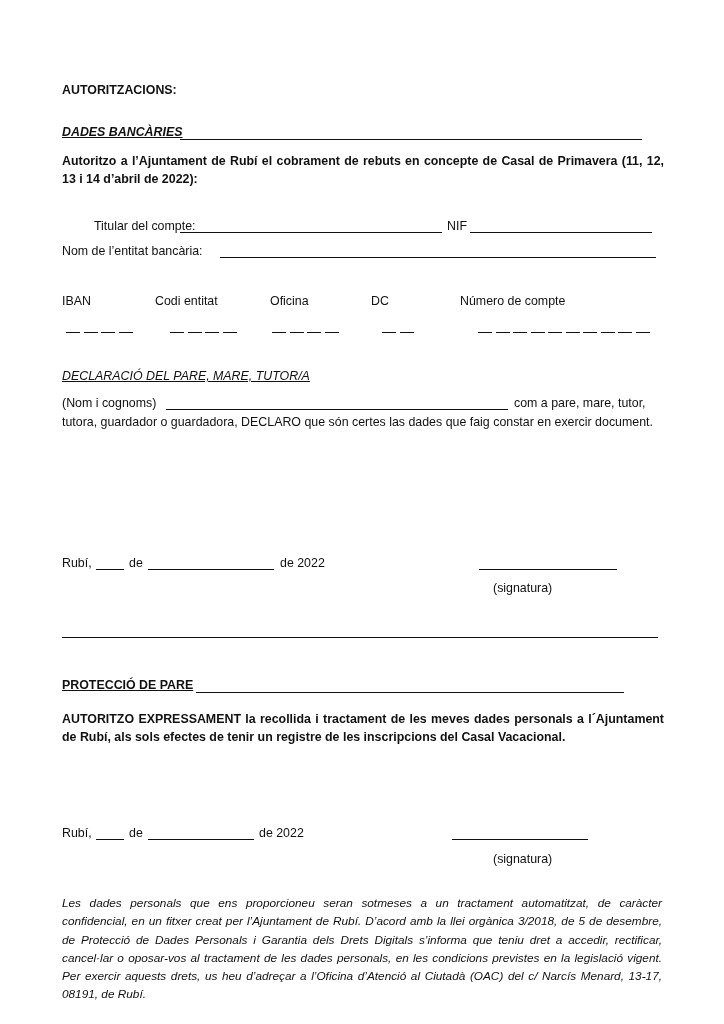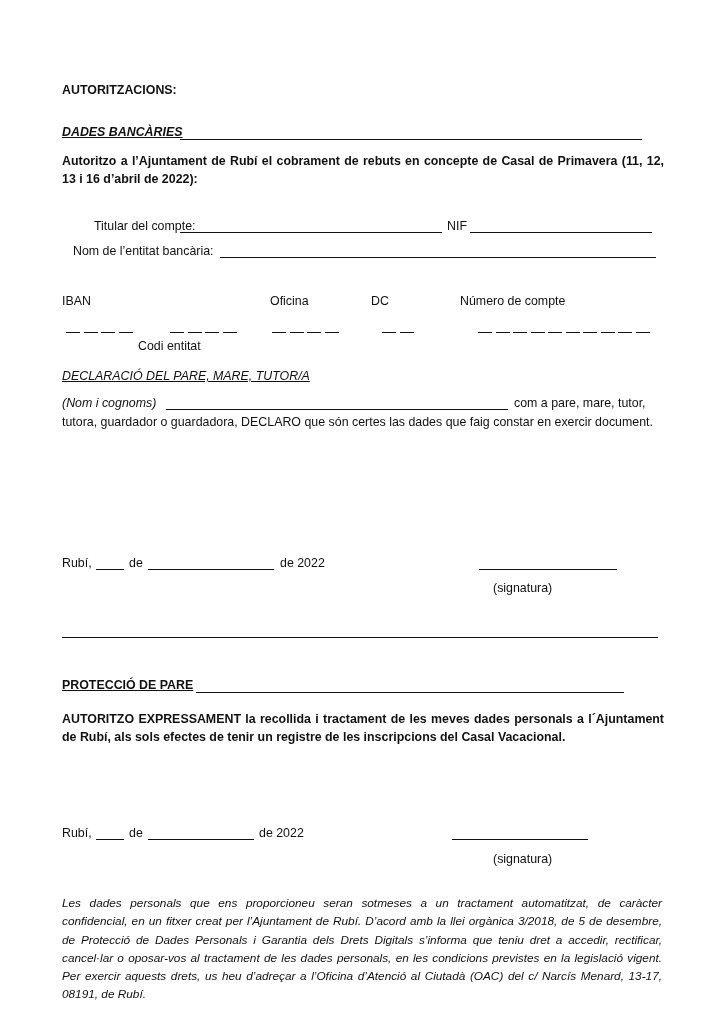--- a/index.html
+++ b/index.html
@@ -16,32 +16,32 @@
     .ital { font-style: italic; font-size: 11.8px; line-height: 18.3px; }
   </style>
 </head>
 <body>
 
 <div class="abs b" style="left:62px; top:83px;">AUTORITZACIONS:</div>
 
 <div class="abs b u" style="left:62px; top:125px;font-style:italic;">DADES BANCÀRIES</div>
 <div class="line" style="left:180px; top:139px; width:462px;"></div>
 
-<div class="para b" style="top:152px; width:602px;">Autoritzo a l’Ajuntament de Rubí el cobrament de rebuts en concepte de Casal de Primavera (11, 12, 13 i 16 d’abril de 2022):</div>
+<div class="para b" style="top:152px; width:602px;">Autoritzo a l’Ajuntament de Rubí el cobrament de rebuts en concepte de Casal de Primavera (11, 12, 13 i 14 d’abril de 2022):</div>
 
 <div class="abs" style="left:62px; top:219px;margin-left:32px;">Titular del compte:</div>
 <div class="line" style="left:180px; top:232px; width:262px;"></div>
 <div class="abs" style="left:447px; top:219px;">NIF</div>
 <div class="line" style="left:470px; top:232px; width:182px;"></div>
 
-<div class="abs" style="left:62px; top:244px;margin-left:11px;">Nom de l’entitat bancària:</div>
+<div class="abs" style="left:62px; top:244px;">Nom de l’entitat bancària:</div>
 <div class="line" style="left:220px; top:257px; width:436px;"></div>
 
 <div class="abs" style="left:62px; top:294px;">IBAN</div>
-<div class="abs" style="left:138px; top:294px;margin-top:45px;">Codi entitat</div>
+<div class="abs" style="left:155px; top:294px;">Codi entitat</div>
 <div class="abs" style="left:270px; top:294px;">Oficina</div>
 <div class="abs" style="left:371px; top:294px;">DC</div>
 <div class="abs" style="left:460px; top:294px;">Número de compte</div>
 
 <div id="slots">
     <div class="dash" style="left: 66px; top: 332px; width: 14px;"></div>
     <div class="dash" style="left: 83.5px; top: 332px; width: 14px;"></div>
     <div class="dash" style="left: 101px; top: 332px; width: 14px;"></div>
     <div class="dash" style="left: 118.5px; top: 332px; width: 14px;"></div>
     <div class="dash" style="left: 170px; top: 332px; width: 14px;"></div>
@@ -61,21 +61,21 @@
     <div class="dash" style="left: 548px; top: 332px; width: 14px;"></div>
     <div class="dash" style="left: 565.5px; top: 332px; width: 14px;"></div>
     <div class="dash" style="left: 583px; top: 332px; width: 14px;"></div>
     <div class="dash" style="left: 600.5px; top: 332px; width: 14px;"></div>
     <div class="dash" style="left: 618px; top: 332px; width: 14px;"></div>
     <div class="dash" style="left: 635.5px; top: 332px; width: 14px;"></div>
   </div>
 
 <div class="abs u" style="left:62px; top:369px;font-style:italic;">DECLARACIÓ DEL PARE, MARE, TUTOR/A</div>
 
-<div class="abs" style="left:62px; top:396px;font-style:italic;">(Nom i cognoms)</div>
+<div class="abs" style="left:62px; top:396px;">(Nom i cognoms)</div>
 <div class="line" style="left:166px; top:409px; width:342px;"></div>
 <div class="abs" style="left:514px; top:396px;">com a pare, mare, tutor,</div>
 <div class="para" style="top:413px; width:598px;">tutora, guardador o guardadora, DECLARO que són certes las dades que faig constar en exercir document.</div>
 
 <div class="abs" style="left:62px; top:556px;">Rubí,</div>
 <div class="line" style="left:96px; top:569px; width:28px;"></div>
 <div class="abs" style="left:129px; top:556px;">de</div>
 <div class="line" style="left:148px; top:569px; width:126px;"></div>
 <div class="abs" style="left:280px; top:556px;">de 2022</div>
 <div class="line" style="left:479px; top:569px; width:138px;"></div>

